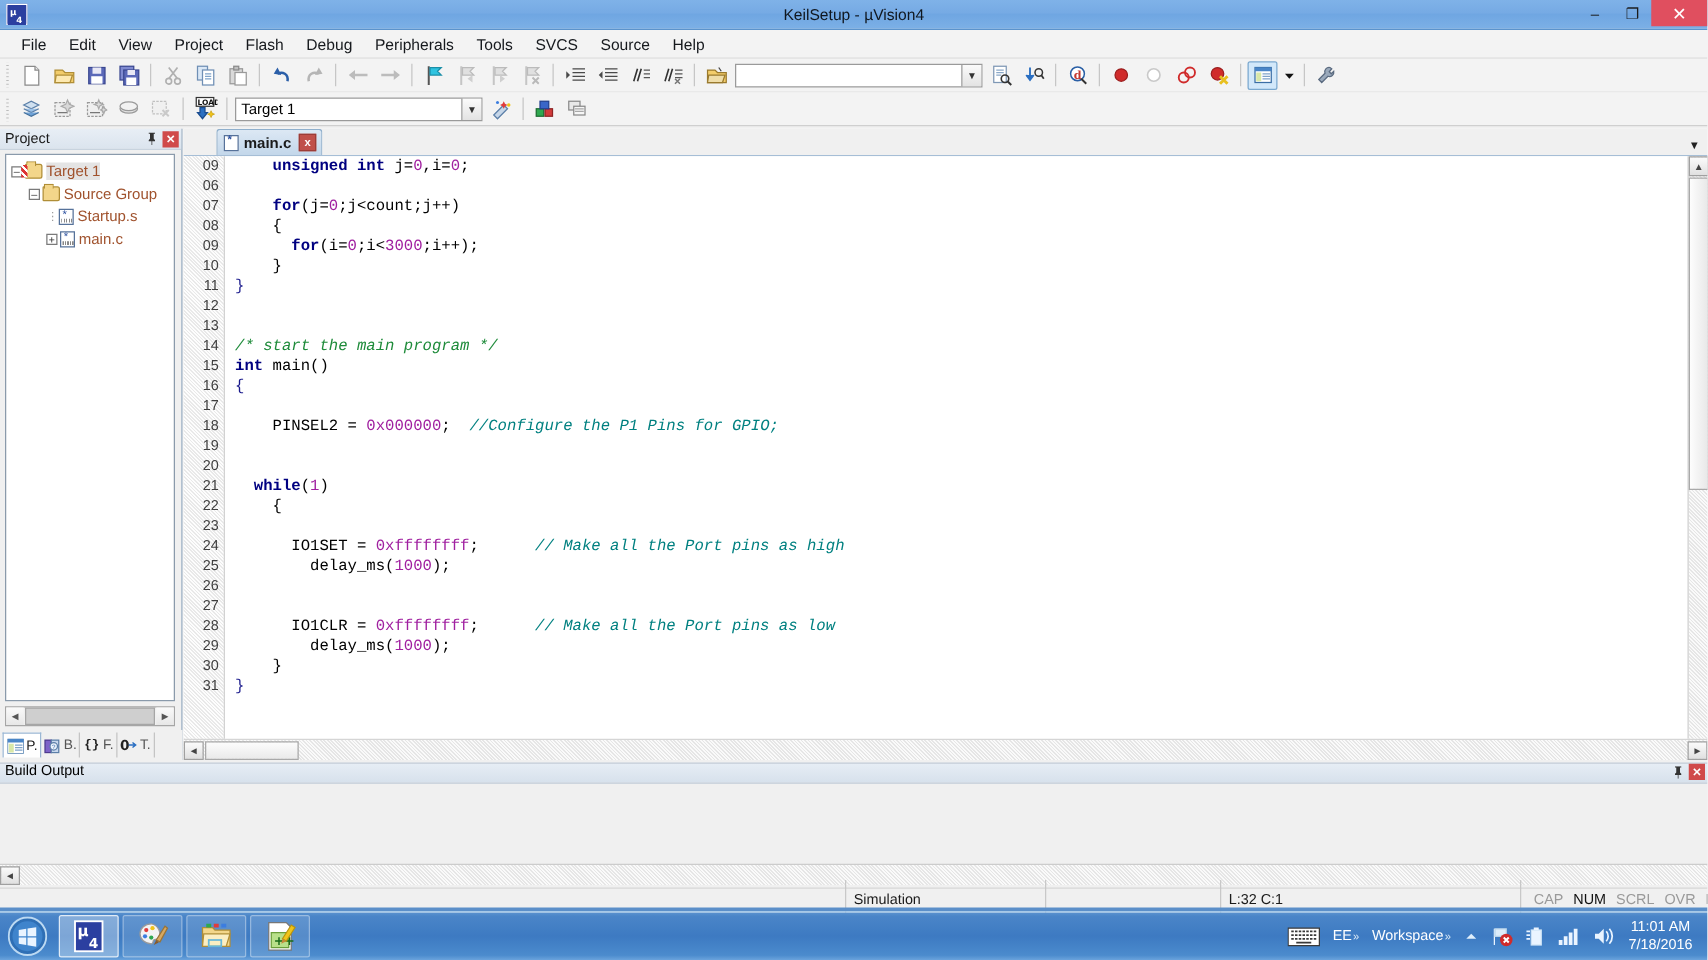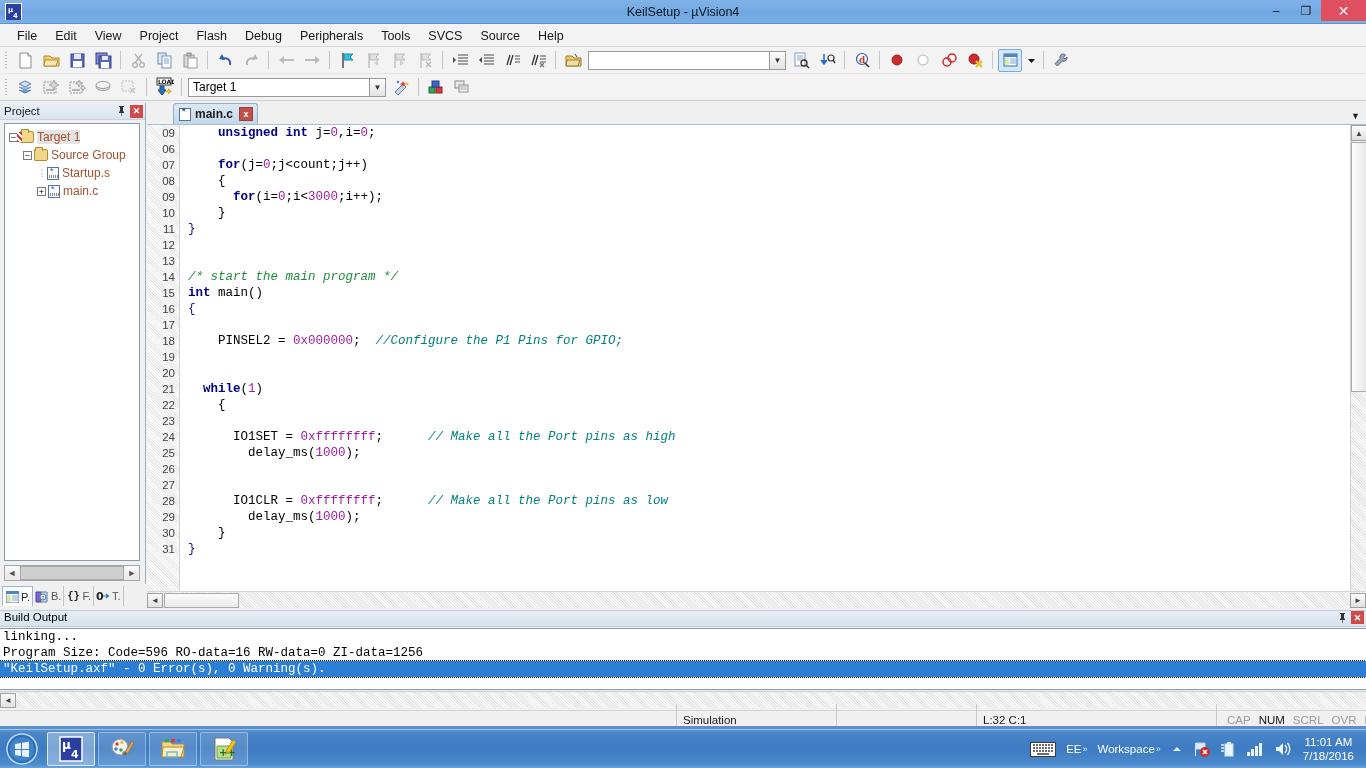--- a/index.html
+++ b/index.html
@@ -853,25 +853,20 @@
     <div class="bhdr">
       <span class="ttl">Build Output</span>
       <span class="hdr-btn">
         <svg width="9" height="10" viewBox="0 0 9 10">
             <path d="M2 0h5v1H6v4l1 1v1H4.8V10H4.2V7H2V6l1-1V1H2z" fill="#333"></path>
           </svg>
       </span>
       <span class="hdr-btn close">✕</span>
     </div>
 
-    <div class="boutput" id="build-lines">
-        <div class="bline">linking...</div>
-        <div class="bline">Program Size: Code=596 RO-data=16 RW-data=0 ZI-data=1256</div>
-        <div class="bline sel">"KeilSetup.axf" - 0 Error(s), 0 Warning(s).</div>
-      </div>
 
     <div class="bscroll">
       <div class="hs2-arr">◄</div>
       <div class="hs2-spacer"></div>
     </div>
   </div>
 
   <div class="statusbar">
     <div class="st-cell st-grow"></div>
     <div class="st-cell" style="width:160px">Simulation</div>

